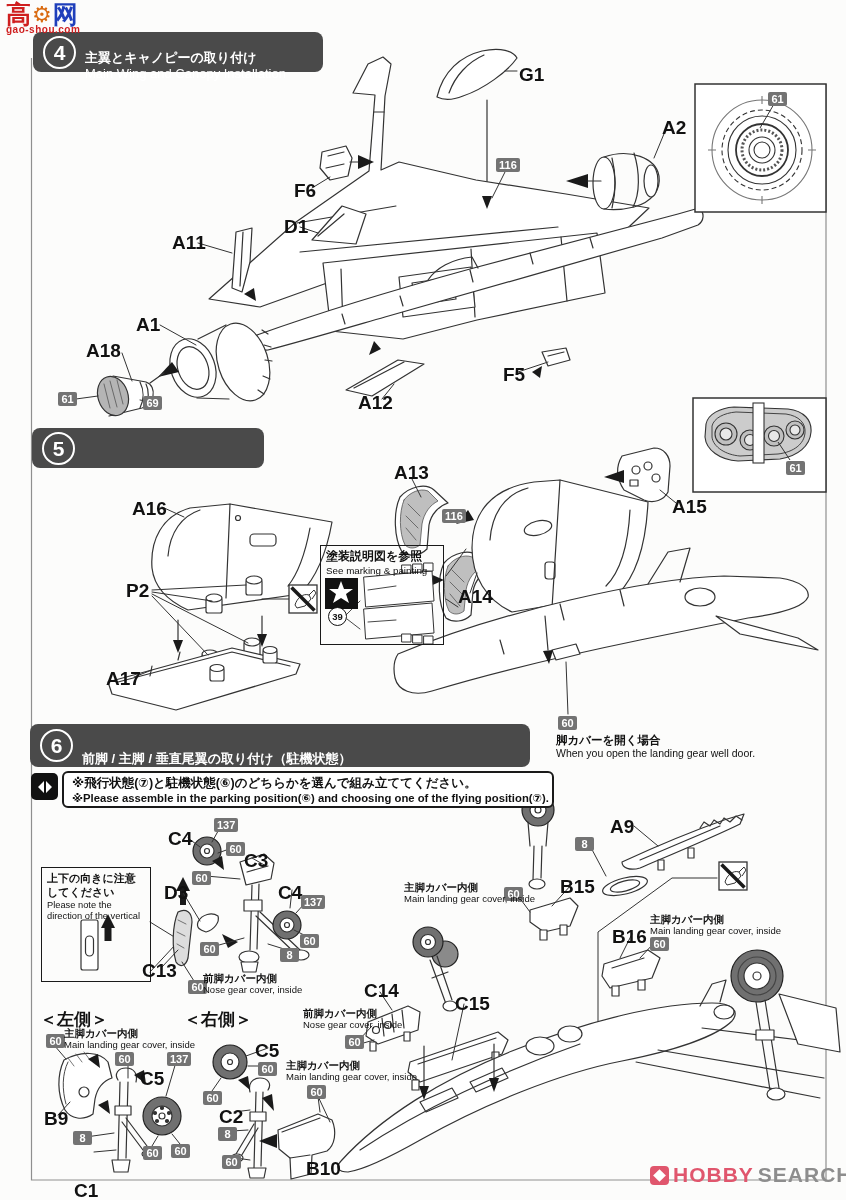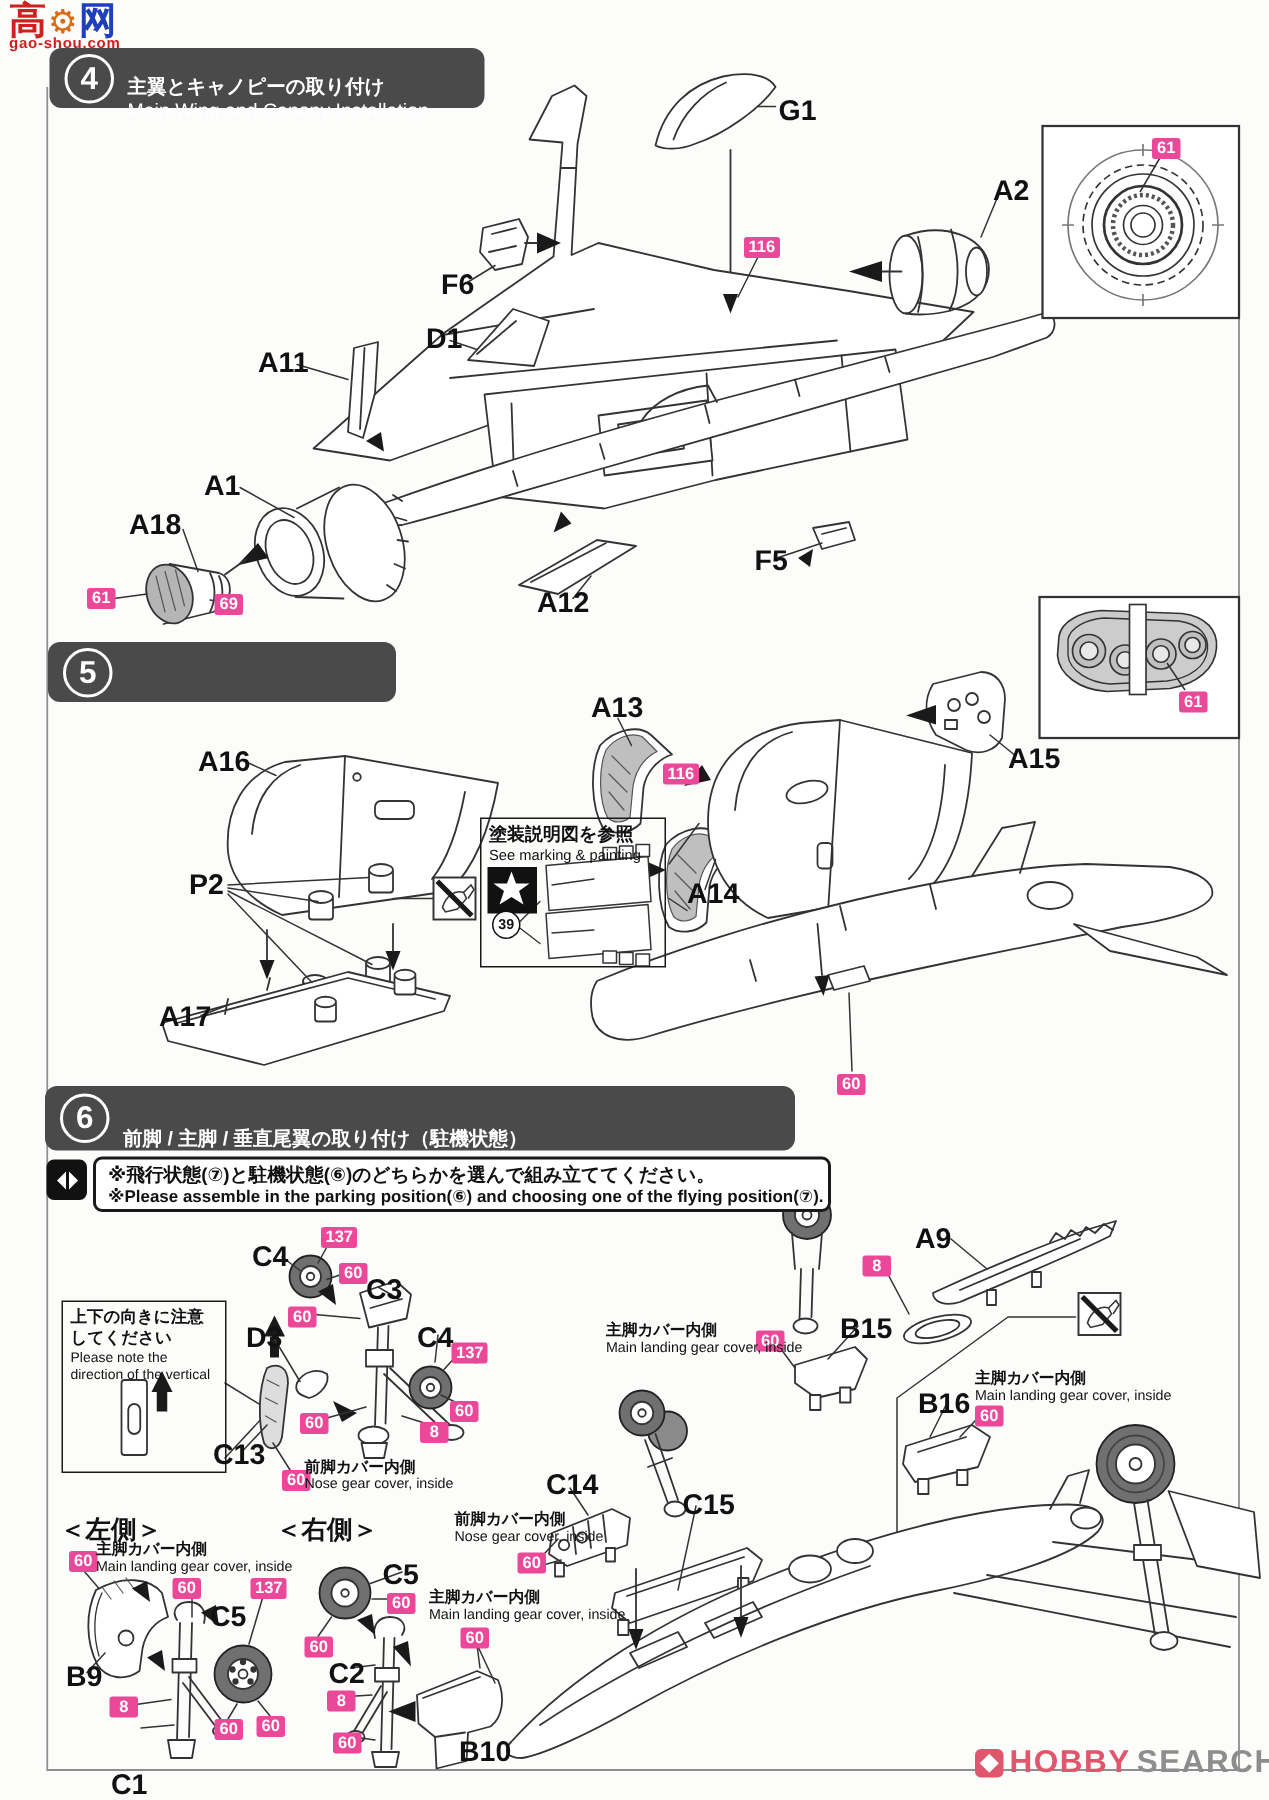--- a/index.html
+++ b/index.html
@@ -8,21 +8,21 @@
   #art{position:absolute;left:0;top:0;z-index:1;}
   
   .hdr{position:absolute;z-index:2;background:#4a4a4a;border-radius:8px;color:#fff;
        display:flex;align-items:center;padding:0 10px;box-sizing:border-box;}
   .hdr .num{width:29px;height:29px;border:2px solid #fff;border-radius:50%;flex:none;
        display:flex;align-items:center;justify-content:center;font-size:21px;font-weight:bold;margin-right:9px;line-height:1;}
   .hdr .ja{font-size:13px;font-weight:bold;line-height:1.25;white-space:nowrap;margin-top:28px;}
   .hdr .en{font-size:13px;font-weight:normal;line-height:1.25;white-space:nowrap;}
   
   .plabel{position:absolute;z-index:3;font-size:19px;font-weight:bold;white-space:nowrap;}
-  .chip{position:absolute;z-index:3;background:#ec4899;color:#fff;font-size:11px;font-weight:bold;
+  .chip{position:absolute;z-index:3;background:#737373;color:#fff;font-size:11px;font-weight:bold;
         line-height:14px;padding:0 3px;min-width:13px;text-align:center;border-radius:2px;white-space:nowrap;}
   .covernote{position:absolute;z-index:3;line-height:1.12;white-space:nowrap;}
   .covernote .ja{font-size:10.5px;font-weight:bold;}
   .covernote .en{font-size:9.5px;}
   
   .notebox{position:absolute;z-index:2;border:2px solid #1a1a1a;border-radius:6px;background:#fff;
            padding:2px 8px;box-sizing:border-box;}
   .notebox .ja{font-size:12.5px;font-weight:bold;white-space:nowrap;line-height:1.3;}
   .notebox .en{font-size:11.3px;font-weight:bold;white-space:nowrap;line-height:1.3;}
   .swapicon{position:absolute;z-index:2;width:27px;height:27px;background:#111;border-radius:5px;
@@ -439,20 +439,24 @@
 </div>
 <div class="circnum" style="left:328px;top:607px;">39</div>
 
 <div class="dirbox" style="left:41px;top:867px;width:110px;height:115px;">
   <div class="ja">上下の向きに注意
 してください</div>
   <div class="en">Please note the
 direction of the vertical</div>
 </div>
 
+<div class="gdnote" style="left:556px;top:733px;">
+  <div class="ja">脚カバーを開く場合</div>
+  <div class="en">When you open the landing gear well door.</div>
+</div>
 
 <div class="sidehead" style="left:40px;top:1008px;">＜左側＞</div>
 <div class="sidehead" style="left:184px;top:1008px;">＜右側＞</div>
 
 <div id="gen-layer">
       <div class="plabel" style="left: 519px; top: 64px;">G1</div>
       <div class="plabel" style="left: 662px; top: 117px;">A2</div>
       <div class="plabel" style="left: 294px; top: 180px;">F6</div>
       <div class="plabel" style="left: 284px; top: 216px;">D1</div>
       <div class="plabel" style="left: 172px; top: 232px;">A11</div>

